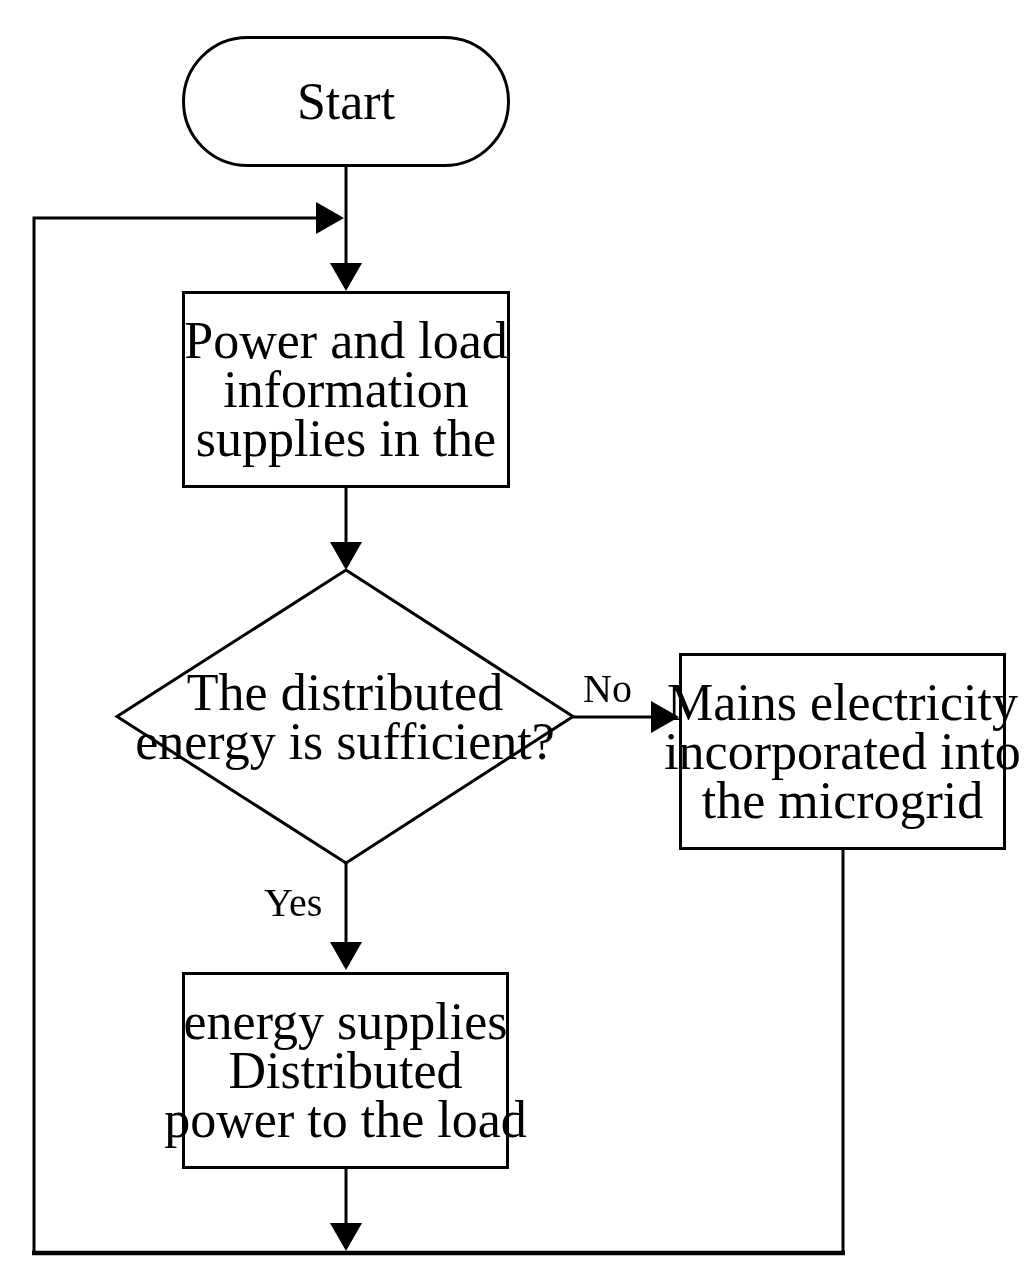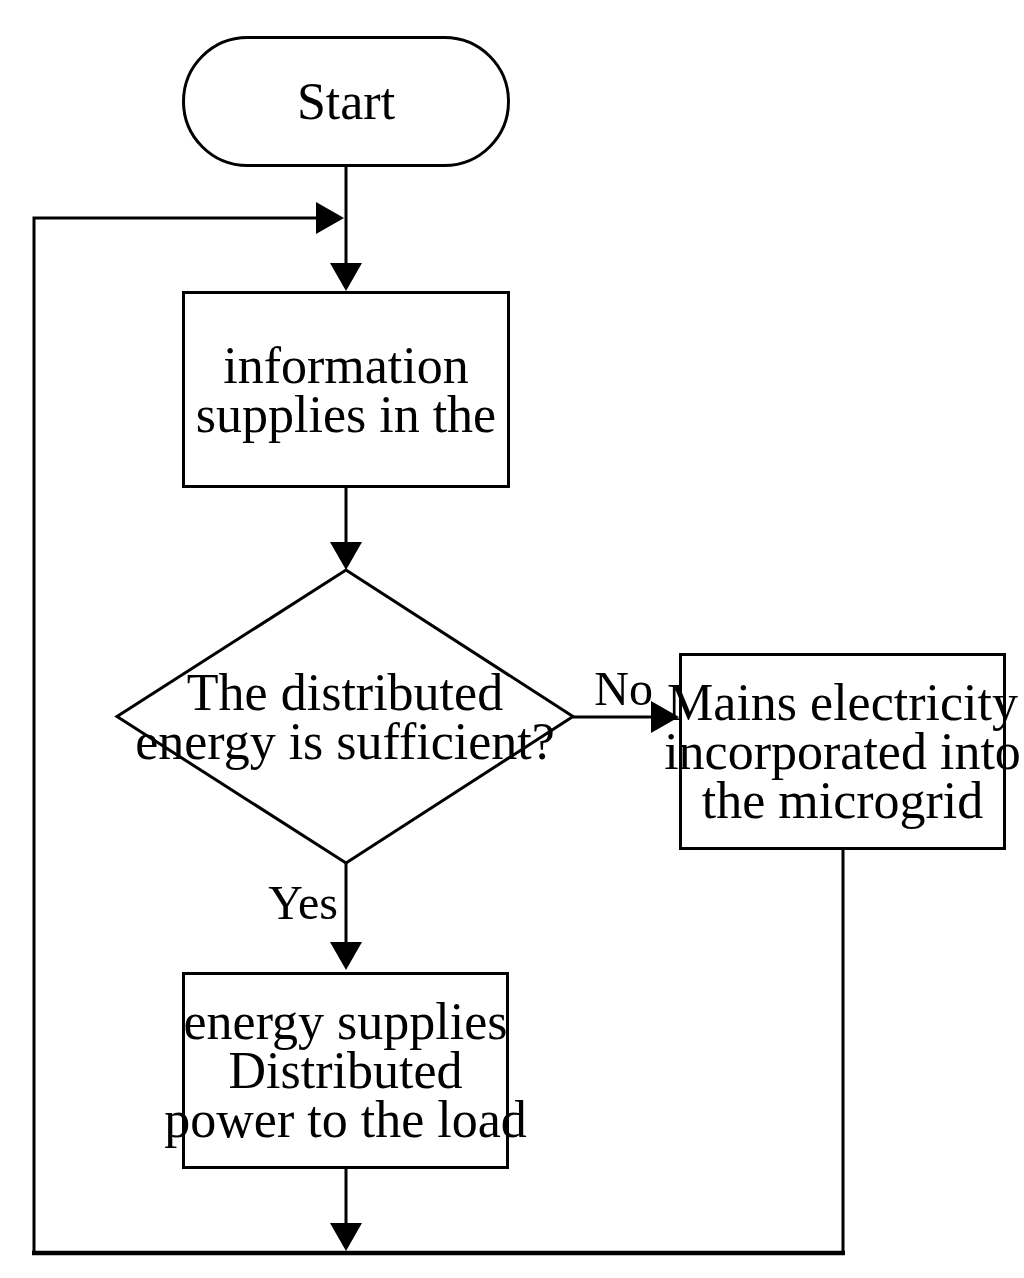--- a/index.html
+++ b/index.html
@@ -56,23 +56,23 @@
   .mains-node {
     left: 679px; top: 619px;
     width: 327px; height: 197px; margin-top: 34px;
   }
   .supply-node {
     left: 182px; top: 972px;
     width: 327px; height: 197px;
   }
   .branch-label {
     position: absolute;
-    font-size: 48px;
+    font-size: 40px;
     line-height: 44px;
-    text-align: right;
+    text-align: left;
     white-space: nowrap;
   }
   .no-label { left: 583px; top: 667px; width: 70px; }
   .yes-label { left: 264px; top: 881px; width: 74px; }
 </style>
 </head>
 <body>
 
 <div class="canvas">
 
@@ -99,20 +99,21 @@
 
     <path d="M346,1169 L346,1226" stroke="#000000" stroke-width="3" fill="none"></path>
     <polygon points="346,1251 330,1223 362,1223" fill="#000000"></polygon>
   </svg>
 
   <div class="shape start-node">
     <div class="label-line">Start</div>
   </div>
 
   <div class="shape collect-node">
+    <div class="label-line">Power and load</div>
     <div class="label-line">information</div>
     <div class="label-line">supplies in the</div>
   </div>
 
   <div class="decision-overlay">
     <div class="label-line">The distributed</div>
     <div class="label-line">energy is sufficient?</div>
   </div>
 
   <div class="shape mains-node">

